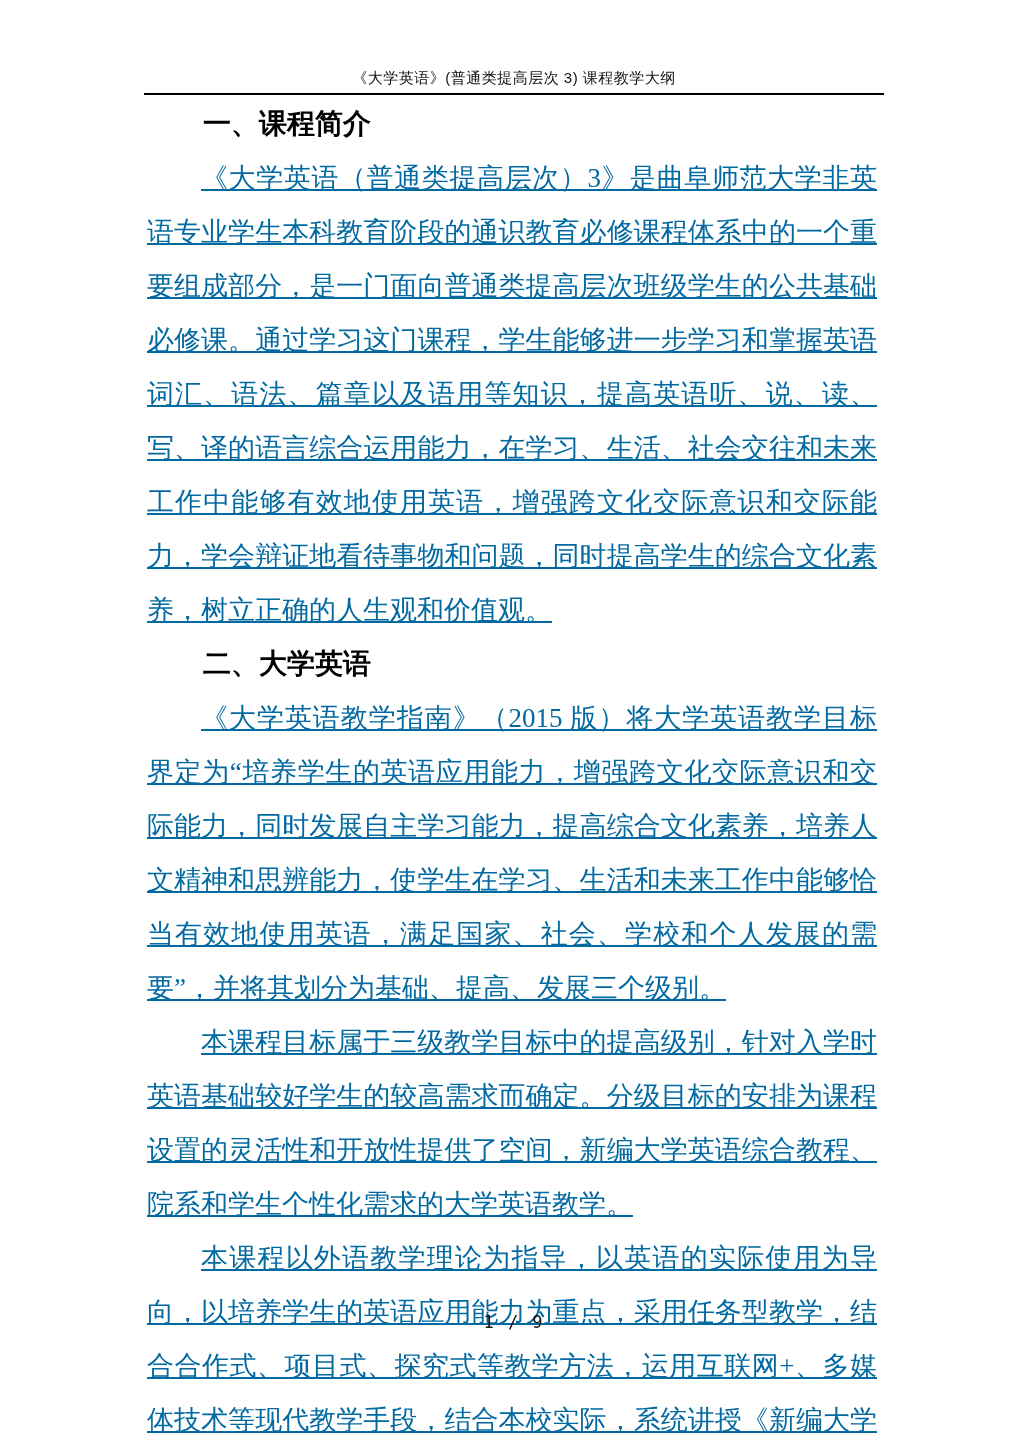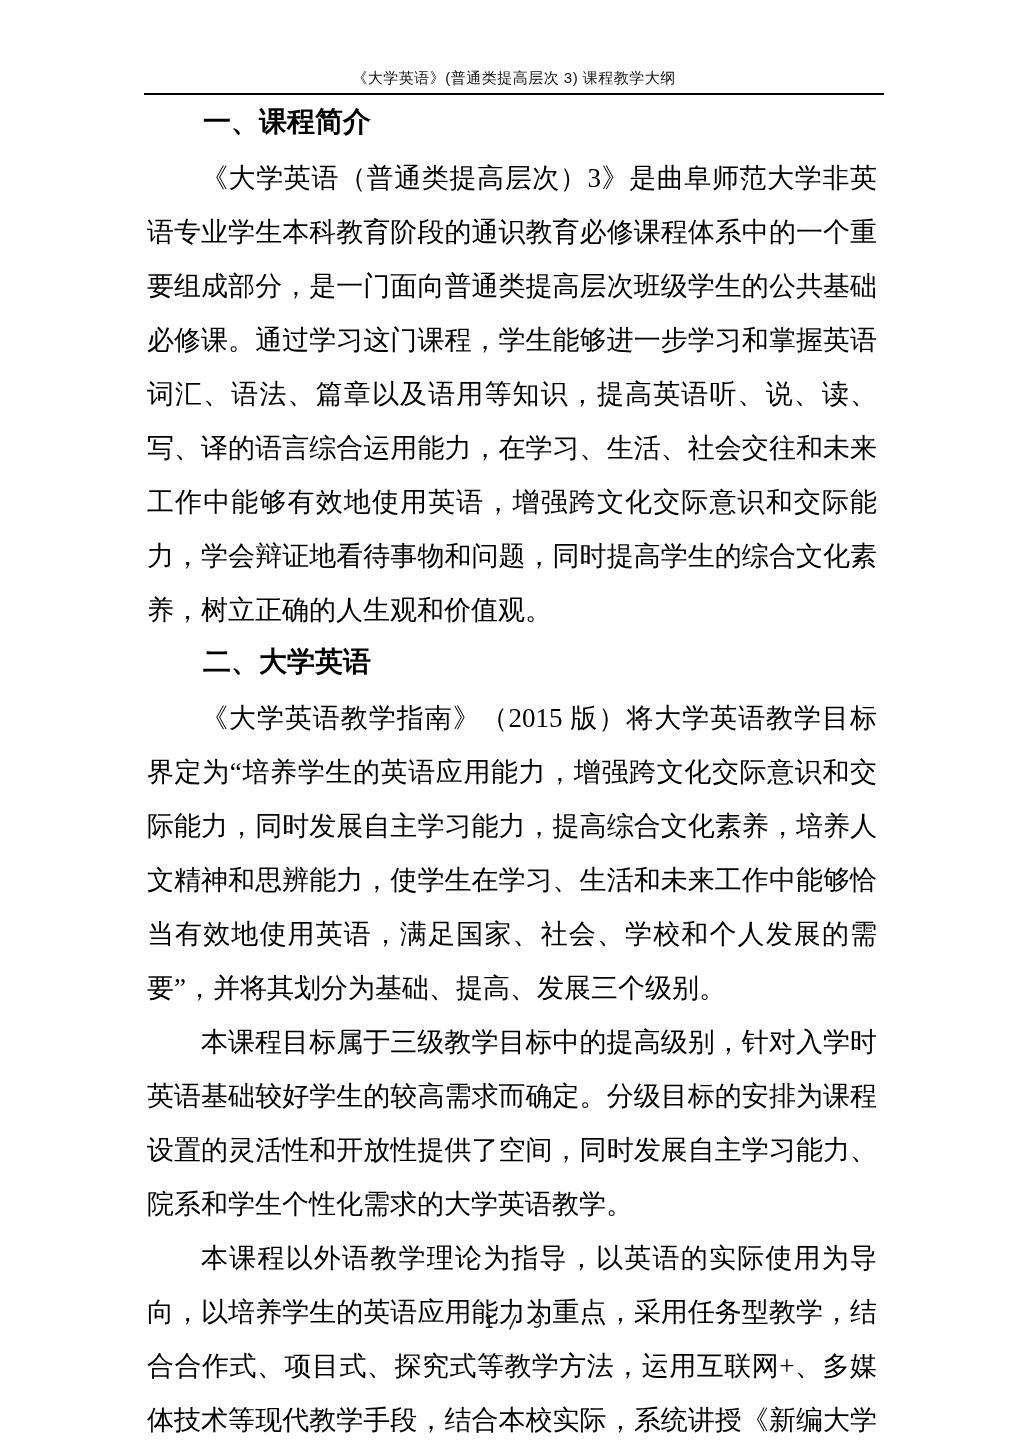--- a/index.html
+++ b/index.html
@@ -33,37 +33,38 @@
     height: 0;
   }
   .doc-body {
     position: absolute;
     top: 97px;
     left: 47px;
     right: 47px;
   }
   .section-heading {
     margin: 0;
-    font-family: Liberation Mono, monospace;
+    font-family: Liberation Serif, serif;
     font-weight: bold;
     font-size: 28px;
     line-height: 54px;
     text-indent: 56px;
     color: #000000;
   }
   .body-paragraph {
     margin: 0;
     font-family: "Liberation Serif", serif;
     font-size: 27px;
     line-height: 54px;
     text-align: justify;
     text-justify: inter-character;
     text-indent: 54px;
-    color: #000000;
+    color: #0369a1;
     word-break: break-all;
+    text-decoration: underline;
   }
   .doc-footer {
     position: absolute;
     top: 1310px;
     left: 44px;
     right: 40px;
     text-align: center;
   }
   .page-number {
     font-family: "DejaVu Sans Mono", monospace;
@@ -86,21 +87,21 @@
   <div class="doc-body">
 
     <h2 class="section-heading">一、课程简介</h2>
 
     <p class="body-paragraph">《大学英语（普通类提高层次）3》是曲阜师范大学非英语专业学生本科教育阶段的通识教育必修课程体系中的一个重要组成部分，是一门面向普通类提高层次班级学生的公共基础必修课。通过学习这门课程，学生能够进一步学习和掌握英语词汇、语法、篇章以及语用等知识，提高英语听、说、读、写、译的语言综合运用能力，在学习、生活、社会交往和未来工作中能够有效地使用英语，增强跨文化交际意识和交际能力，学会辩证地看待事物和问题，同时提高学生的综合文化素养，树立正确的人生观和价值观。</p>
 
     <h2 class="section-heading">二、大学英语</h2>
 
     <p class="body-paragraph">《大学英语教学指南》（2015 版）将大学英语教学目标界定为“培养学生的英语应用能力，增强跨文化交际意识和交际能力，同时发展自主学习能力，提高综合文化素养，培养人文精神和思辨能力，使学生在学习、生活和未来工作中能够恰当有效地使用英语，满足国家、社会、学校和个人发展的需要”，并将其划分为基础、提高、发展三个级别。</p>
 
-    <p class="body-paragraph">本课程目标属于三级教学目标中的提高级别，针对入学时英语基础较好学生的较高需求而确定。分级目标的安排为课程设置的灵活性和开放性提供了空间，同时发展自主学习能力、院系和学生个性化需求的大学英语教学。</p>
+    <p class="body-paragraph">本课程目标属于三级教学目标中的提高级别，针对入学时英语基础较好学生的较高需求而确定。分级目标的安排为课程设置的灵活性和开放性提供了空间，新编大学英语综合教程、院系和学生个性化需求的大学英语教学。</p>
 
     <p class="body-paragraph">本课程以外语教学理论为指导，以英语的实际使用为导向，以培养学生的英语应用能力为重点，采用任务型教学，结合合作式、项目式、探究式等教学方法，运用互联网+、多媒体技术等现代教学手段，结合本校实际，系统讲授《新编大学英语综合教程 2（第四版）》。通过本课程的学习，学生能够在语言知识与技能、跨文化交际能力、思辨能力和学习策略等方面得到提高，增加在</p>
 
   </div>
 
   <div class="doc-footer">
     <span class="page-number">1 / 9</span>
   </div>
 
 </div>

